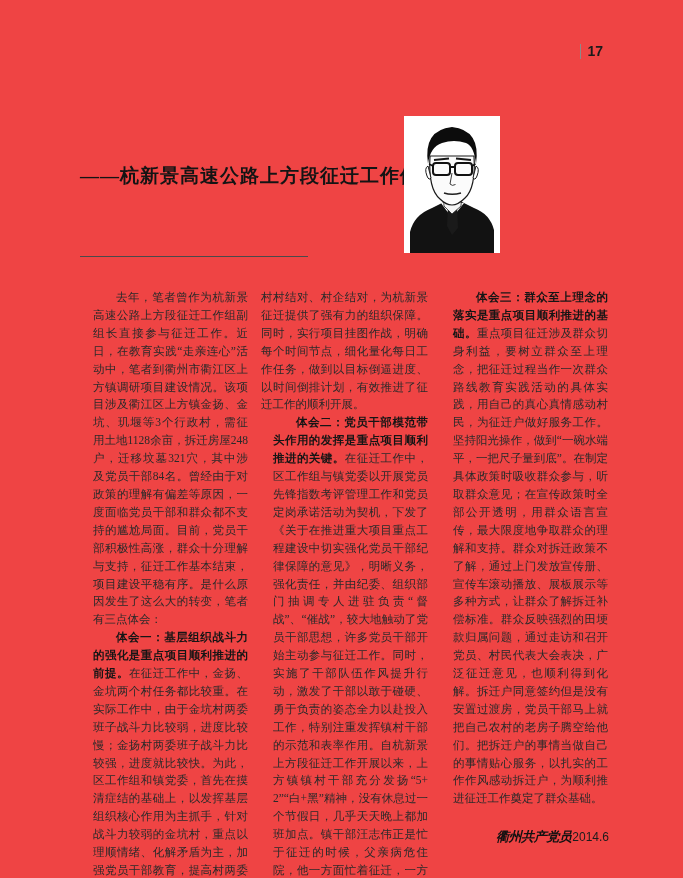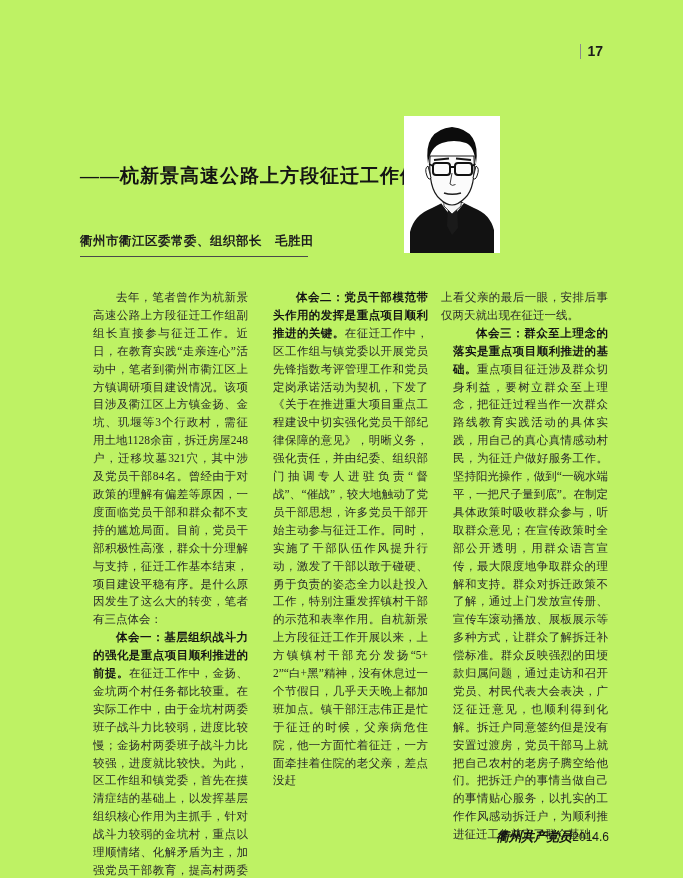--- a/index.html
+++ b/index.html
@@ -1,16 +1,16 @@
 <!DOCTYPE html>
 <html><head>
 <meta charset="utf-8">
 <style>
   html,body{margin:0;padding:0;background:#ffffff;}
-  .page{position:relative;width:683px;height:878px;background:#bef264;overflow:hidden;
+  .page{position:relative;width:683px;height:878px;background:#ef4444;overflow:hidden;
         font-family:"Liberation Serif", serif;color:#262626;}
   .pageno{position:absolute;top:43px;right:80px;font-family:"Liberation Sans",sans-serif;
           font-size:14px;font-weight:bold;color:#1b1b1b;display:flex;align-items:center;}
   .pageno .bar{display:inline-block;width:1px;height:15px;background:#8a8a8a;margin-right:6px;}
   .title{position:absolute;left:80px;top:106px;font-size:39px;font-weight:bold;color:#111;
          letter-spacing:3px;font-family:"Liberation Serif",serif;}
   .subtitle{position:absolute;left:80px;top:163px;font-size:19px;font-weight:bold;color:#141414;
             letter-spacing:1px;font-family:"Liberation Serif",serif;}
   .author{position:absolute;left:80px;top:233px;font-size:12.5px;font-weight:bold;color:#1e1e1e;
           font-family:"Liberation Sans",sans-serif;letter-spacing:0.5px;}
@@ -31,21 +31,20 @@
 <body>
 
 <div class="page">
 
   <div class="pageno">
     <span class="bar"></span>
     <span>17</span>
   </div>
 
   <h2 class="subtitle" style="margin:0;">——杭新景高速公路上方段征迁工作体会</h2>
-  <div class="author">衢州市衢江区委常委、组织部长　毛胜田</div>
   <div class="rule"></div>
 
   <div class="portrait">
     <svg viewBox="0 0 96 137" width="96" height="137">
       <rect width="96" height="137" fill="#ffffff"></rect>
       <path d="M6,137 L6,116 Q10,99 28,92 L40,86 L58,86 L70,92 Q86,98 90,114 L90,137 Z" fill="#121212"></path>
       <path d="M37,87 L48,102 L60,87 Z" fill="#ffffff"></path>
       <path d="M44,88 L53,88 L54,112 L48,119 L43,110 Z" fill="#1a1a1a"></path>
       <path d="M39,74 L58,74 L57,90 L48,98 L40,90 Z" fill="#f4f4f4" stroke="#222" stroke-width="0.8"></path>
       <path d="M26,40 Q24,73 36,83 Q42,89 48,89 Q54,89 61,82 Q72,72 70,40 Z" fill="#fbfbfb" stroke="#1a1a1a" stroke-width="1.2"></path>
@@ -61,24 +60,24 @@
       <path d="M40,77 Q48,79.5 57,77" fill="none" stroke="#1e1e1e" stroke-width="1.6"></path>
     </svg>
   </div>
 
   <div class="article">
     <div class="col">
         <p class="indent"><span>去年，笔者曾作为杭新景高速公路上方段征迁工作组副组长直接参与征迁工作。近日，在教育实践“走亲连心”活动中，笔者到衢州市衢江区上方镇调研项目建设情况。该项目涉及衢江区上方镇金扬、金坑、玑堰等3个行政村，需征用土地1128余亩，拆迁房屋248户，迁移坟墓321穴，其中涉及党员干部84名。曾经由于对政策的理解有偏差等原因，一度面临党员干部和群众都不支持的尴尬局面。目前，党员干部积极性高涨，群众十分理解与支持，征迁工作基本结束，项目建设平稳有序。是什么原因发生了这么大的转变，笔者有三点体会：</span></p>
         <p class="indent"><span class="bold">体会一：基层组织战斗力的强化是重点项目顺利推进的前提。</span><span>在征迁工作中，金扬、金坑两个村任务都比较重。在实际工作中，由于金坑村两委班子战斗力比较弱，进度比较慢；金扬村两委班子战斗力比较强，进度就比较快。为此，区工作组和镇党委，首先在摸清症结的基础上，以发挥基层组织核心作用为主抓手，针对战斗力较弱的金坑村，重点以理顺情绪、化解矛盾为主，加强党员干部教育，提高村两委班子战斗力，并实施堡垒联建工程，开展</span></p>
       </div>
     <div class="col">
+        <p class="noindent"><span>村村结对、村企结对，为杭新景征迁提供了强有力的组织保障。同时，实行项目挂图作战，明确每个时间节点，细化量化每日工作任务，做到以目标倒逼进度、以时间倒排计划，有效推进了征迁工作的顺利开展。</span></p>
         <p class="indent"><span class="bold">体会二：党员干部模范带头作用的发挥是重点项目顺利推进的关键。</span><span>在征迁工作中，区工作组与镇党委以开展党员先锋指数考评管理工作和党员定岗承诺活动为契机，下发了《关于在推进重大项目重点工程建设中切实强化党员干部纪律保障的意见》，明晰义务，强化责任，并由纪委、组织部门抽调专人进驻负责“督战”、“催战”，较大地触动了党员干部思想，许多党员干部开始主动参与征迁工作。同时，实施了干部队伍作风提升行动，激发了干部以敢于碰硬、勇于负责的姿态全力以赴投入工作，特别注重发挥镇村干部的示范和表率作用。自杭新景上方段征迁工作开展以来，上方镇镇村干部充分发扬“5+2”“白+黑”精神，没有休息过一个节假日，几乎天天晚上都加班加点。镇干部汪志伟正是忙于征迁的时候，父亲病危住院，他一方面忙着征迁，一方面牵挂着住院的老父亲，差点没赶</span></p>
       </div>
     <div class="col">
-        <p class="noindent"><span>上看父亲的最后一眼，安排后事仅两天就出现在征迁一线。</span></p>
         <p class="indent"><span class="bold">体会三：群众至上理念的落实是重点项目顺利推进的基础。</span><span>重点项目征迁涉及群众切身利益，要树立群众至上理念，把征迁过程当作一次群众路线教育实践活动的具体实践，用自己的真心真情感动村民，为征迁户做好服务工作。坚持阳光操作，做到“一碗水端平，一把尺子量到底”。在制定具体政策时吸收群众参与，听取群众意见；在宣传政策时全部公开透明，用群众语言宣传，最大限度地争取群众的理解和支持。群众对拆迁政策不了解，通过上门发放宣传册、宣传车滚动播放、展板展示等多种方式，让群众了解拆迁补偿标准。群众反映强烈的田埂款归属问题，通过走访和召开党员、村民代表大会表决，广泛征迁意见，也顺利得到化解。拆迁户同意签约但是没有安置过渡房，党员干部马上就把自己农村的老房子腾空给他们。把拆迁户的事情当做自己的事情贴心服务，以扎实的工作作风感动拆迁户，为顺利推进征迁工作奠定了群众基础。</span></p>
       </div>
   </div>
 
   <div class="footer">
     <span class="masthead">衢州共产党员</span><span class="issue">2014.6</span>
   </div>
 
 </div>
 

